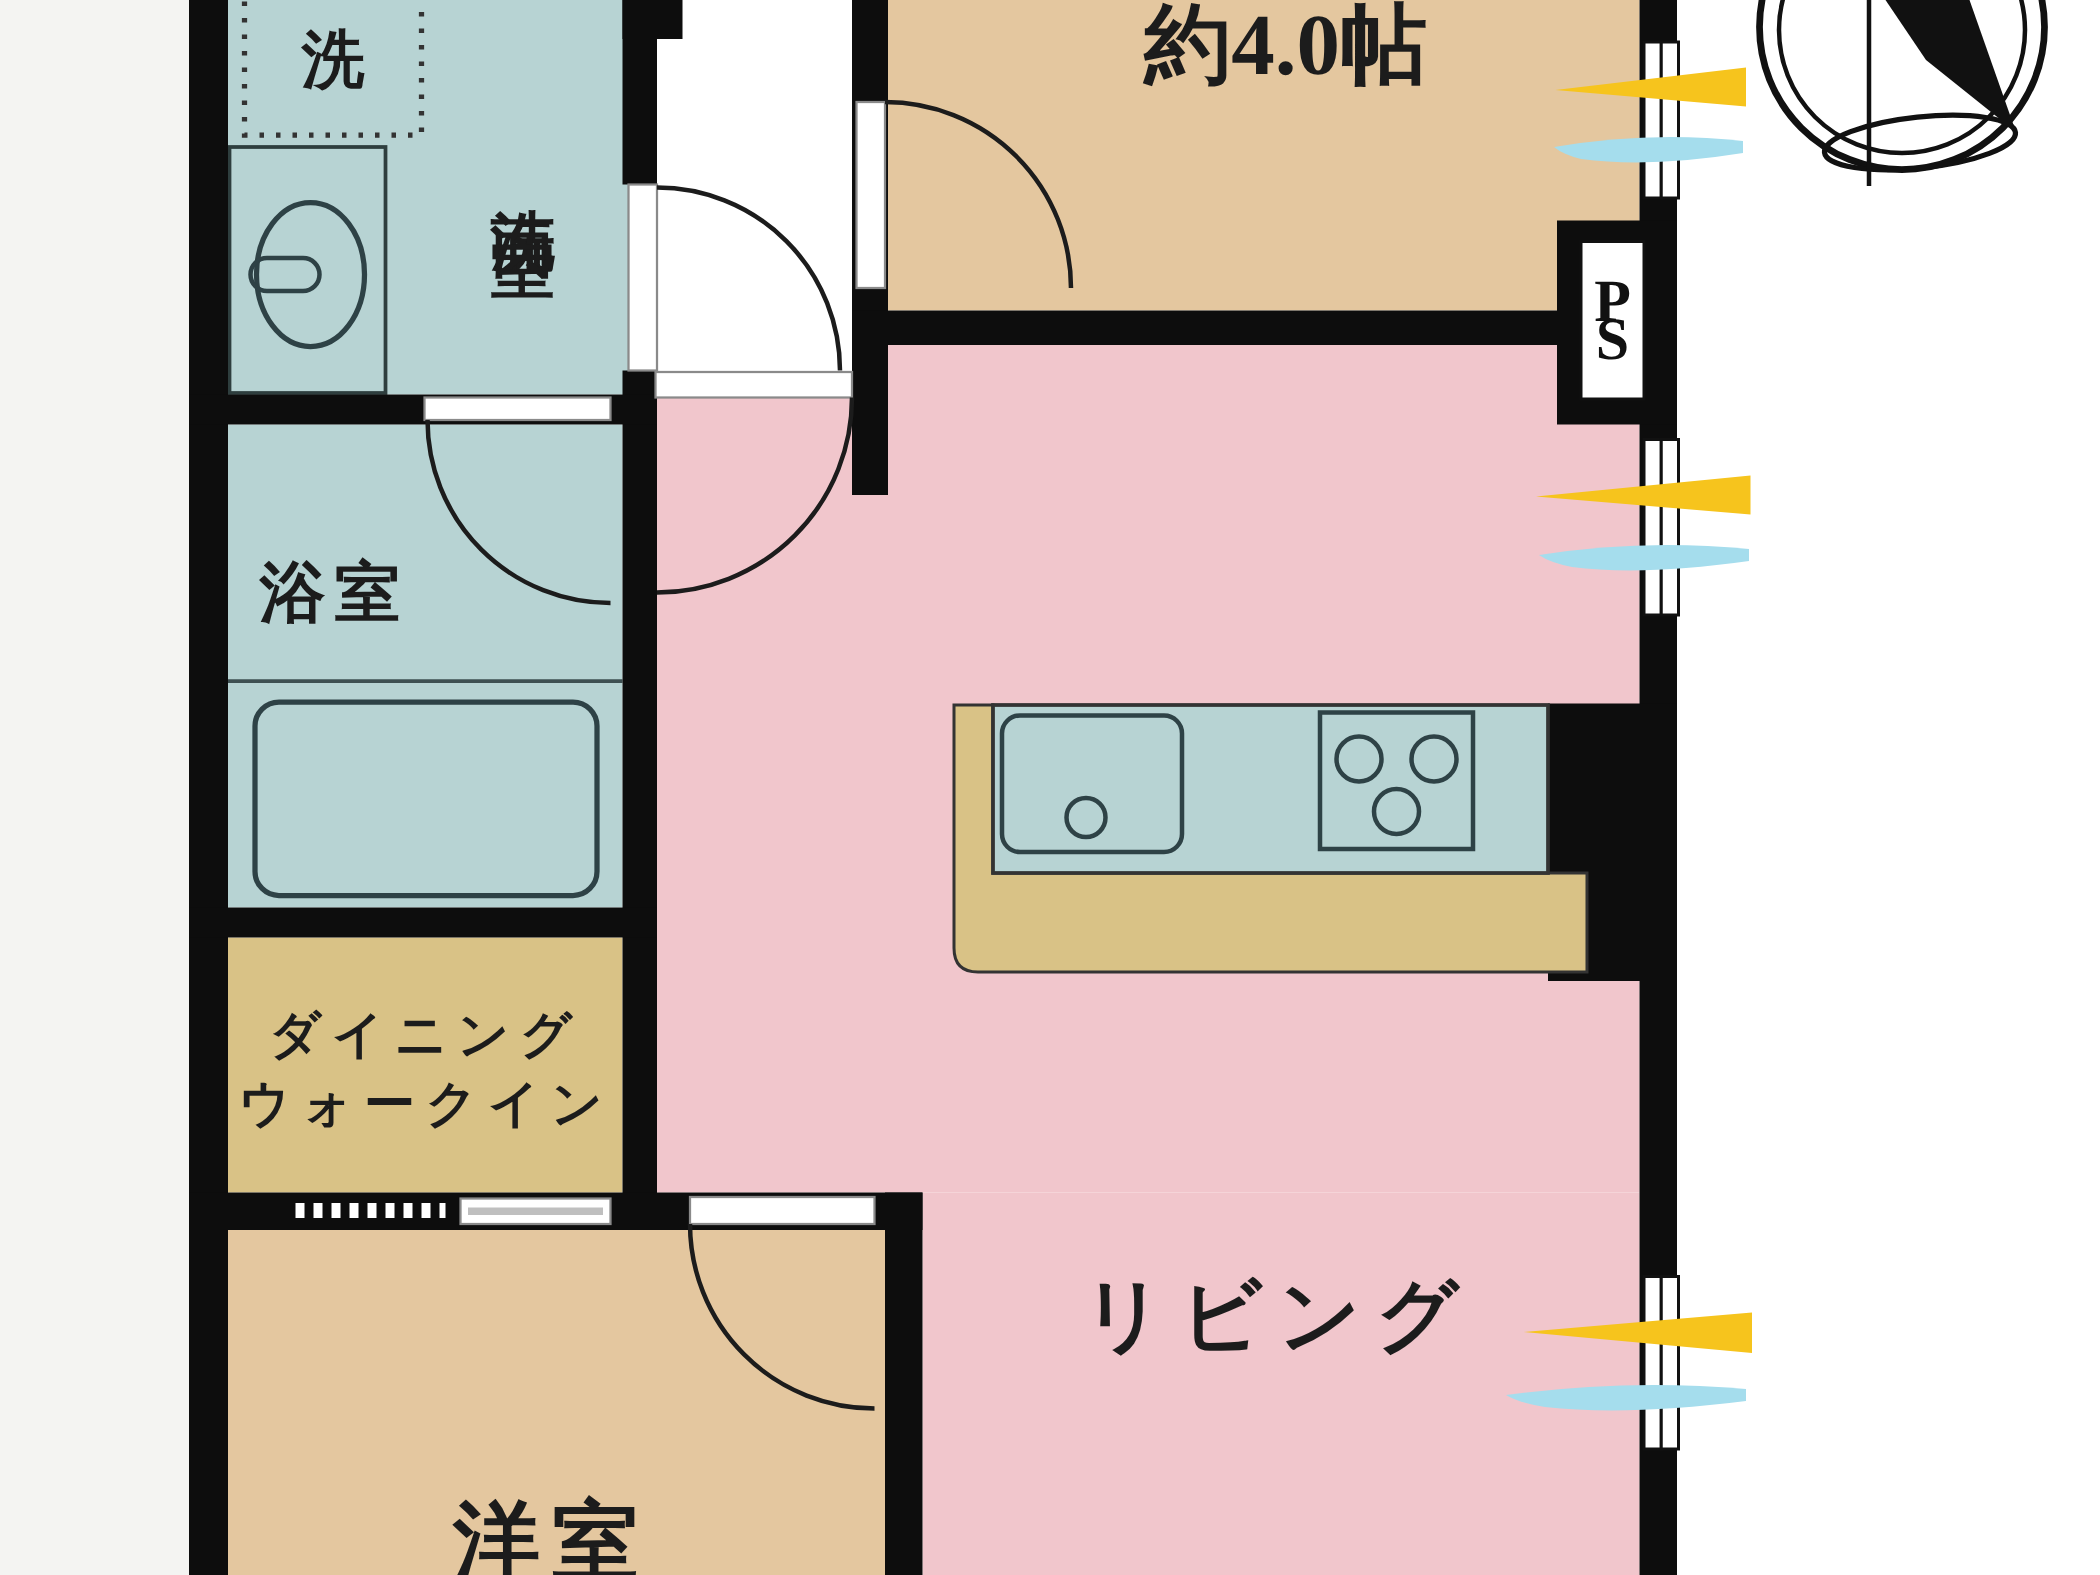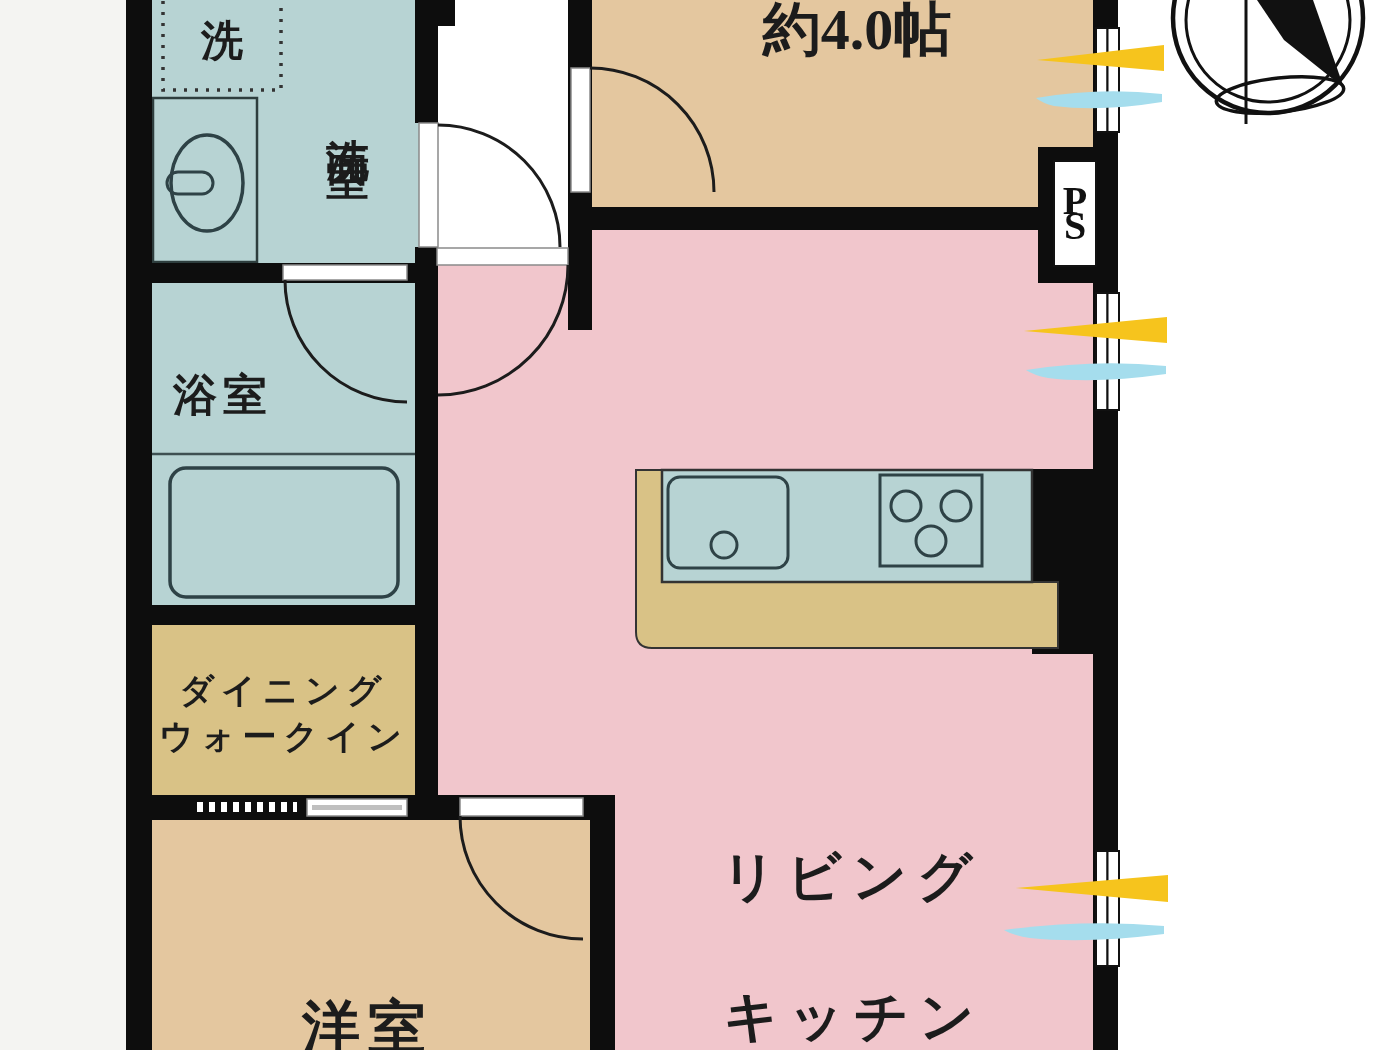--- a/index.html
+++ b/index.html
@@ -130,20 +130,19 @@
 <div class="label" style="left:223px;top:396px;font-size:44px;letter-spacing:6px;">浴室</div>
 
 <div class="label" style="left:284px;top:691px;font-size:34px;letter-spacing:7px;">ダイニング</div>
 <div class="label" style="left:284px;top:737px;font-size:34px;letter-spacing:7px;">ウォークイン</div>
 
 <div class="label" style="left:368px;top:1028px;font-size:58px;letter-spacing:8px;">洋室</div>
 
 <div class="label" style="left:857px;top:30px;font-size:58px;">約4.0帖</div>
 
 <div class="label" style="left:852px;top:877px;font-size:54px;letter-spacing:10px;">リビング</div>
-<div class="label" style="left:854px;top:1017px;font-size:54px;letter-spacing:10px;">キッチン</div>
 
 <div id="ps-label">
   <div>P</div>
   <div>S</div>
 </div>
 
 </div>
 
 </body></html>

